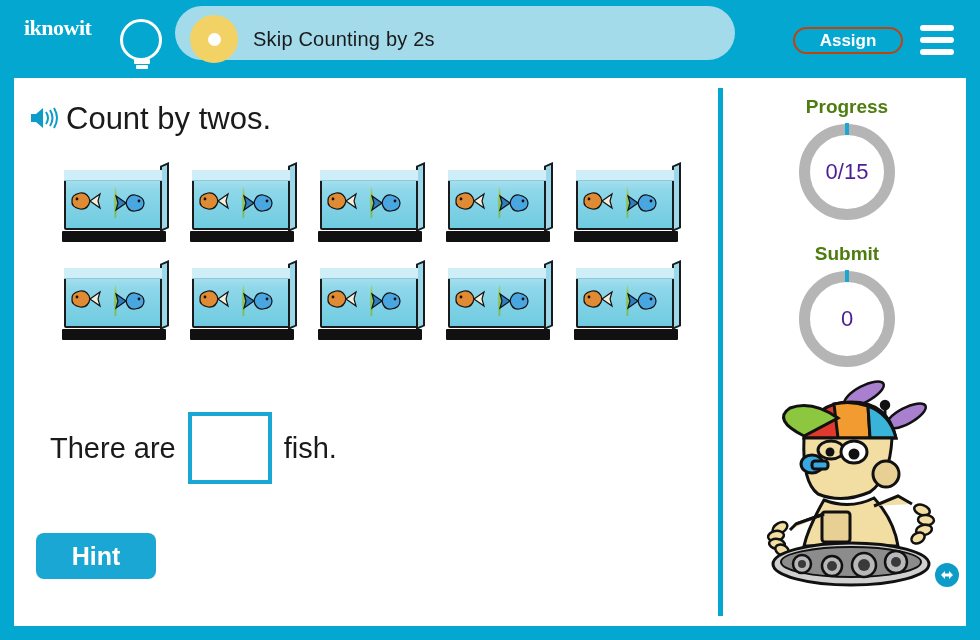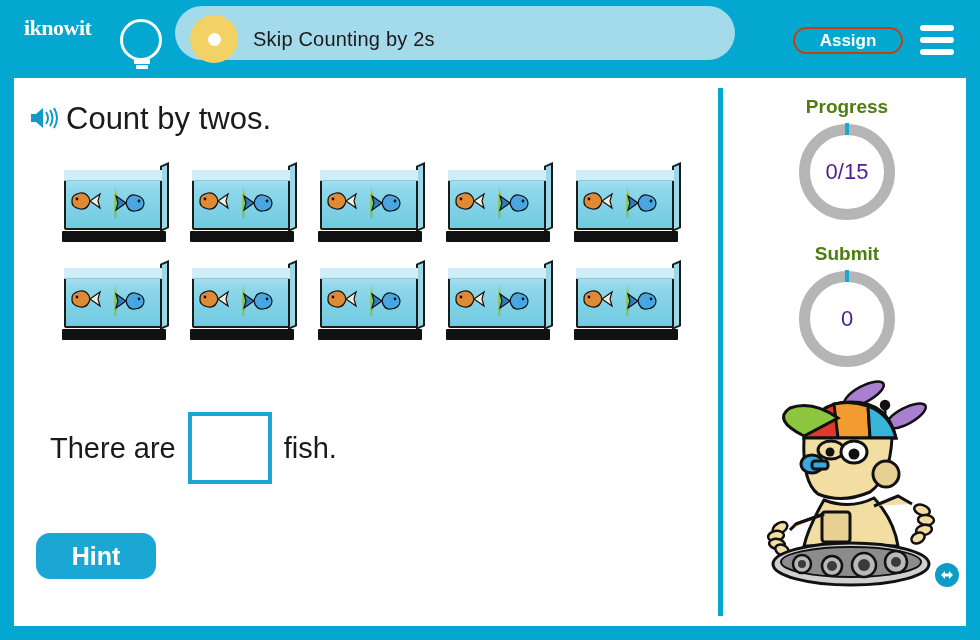--- a/index.html
+++ b/index.html
@@ -113,21 +113,21 @@
   .answer-box{
     width:84px;height:72px;margin:0 12px;
     border:4px solid #1ba7d4;box-sizing:border-box;background:#ffffff;
     font-size:30px;text-align:center;color:#1a1a1a;outline:none;
     font-family:"Liberation Sans",sans-serif;
   }
 
   
   .hint-btn{
     position:absolute;left:22px;top:455px;width:120px;height:46px;
-    background:#1ba7d4;border:none;border-radius:14px;cursor:pointer;
+    background:#1ba7d4;border:none;border-radius:8px;cursor:pointer;
     color:#ffffff;font-size:25px;font-weight:bold;font-family:"Liberation Sans",sans-serif;
   }
   .submit-btn{
     position:absolute;left:513px;top:455px;width:168px;height:46px;
     background:#5cb85c;border:none;border-radius:6px;cursor:pointer;
     color:#ffffff;font-size:25px;font-weight:bold;font-family:"Liberation Sans",sans-serif;
   }
 
   
   .side{position:absolute;left:714px;top:0;width:238px;height:548px;}

